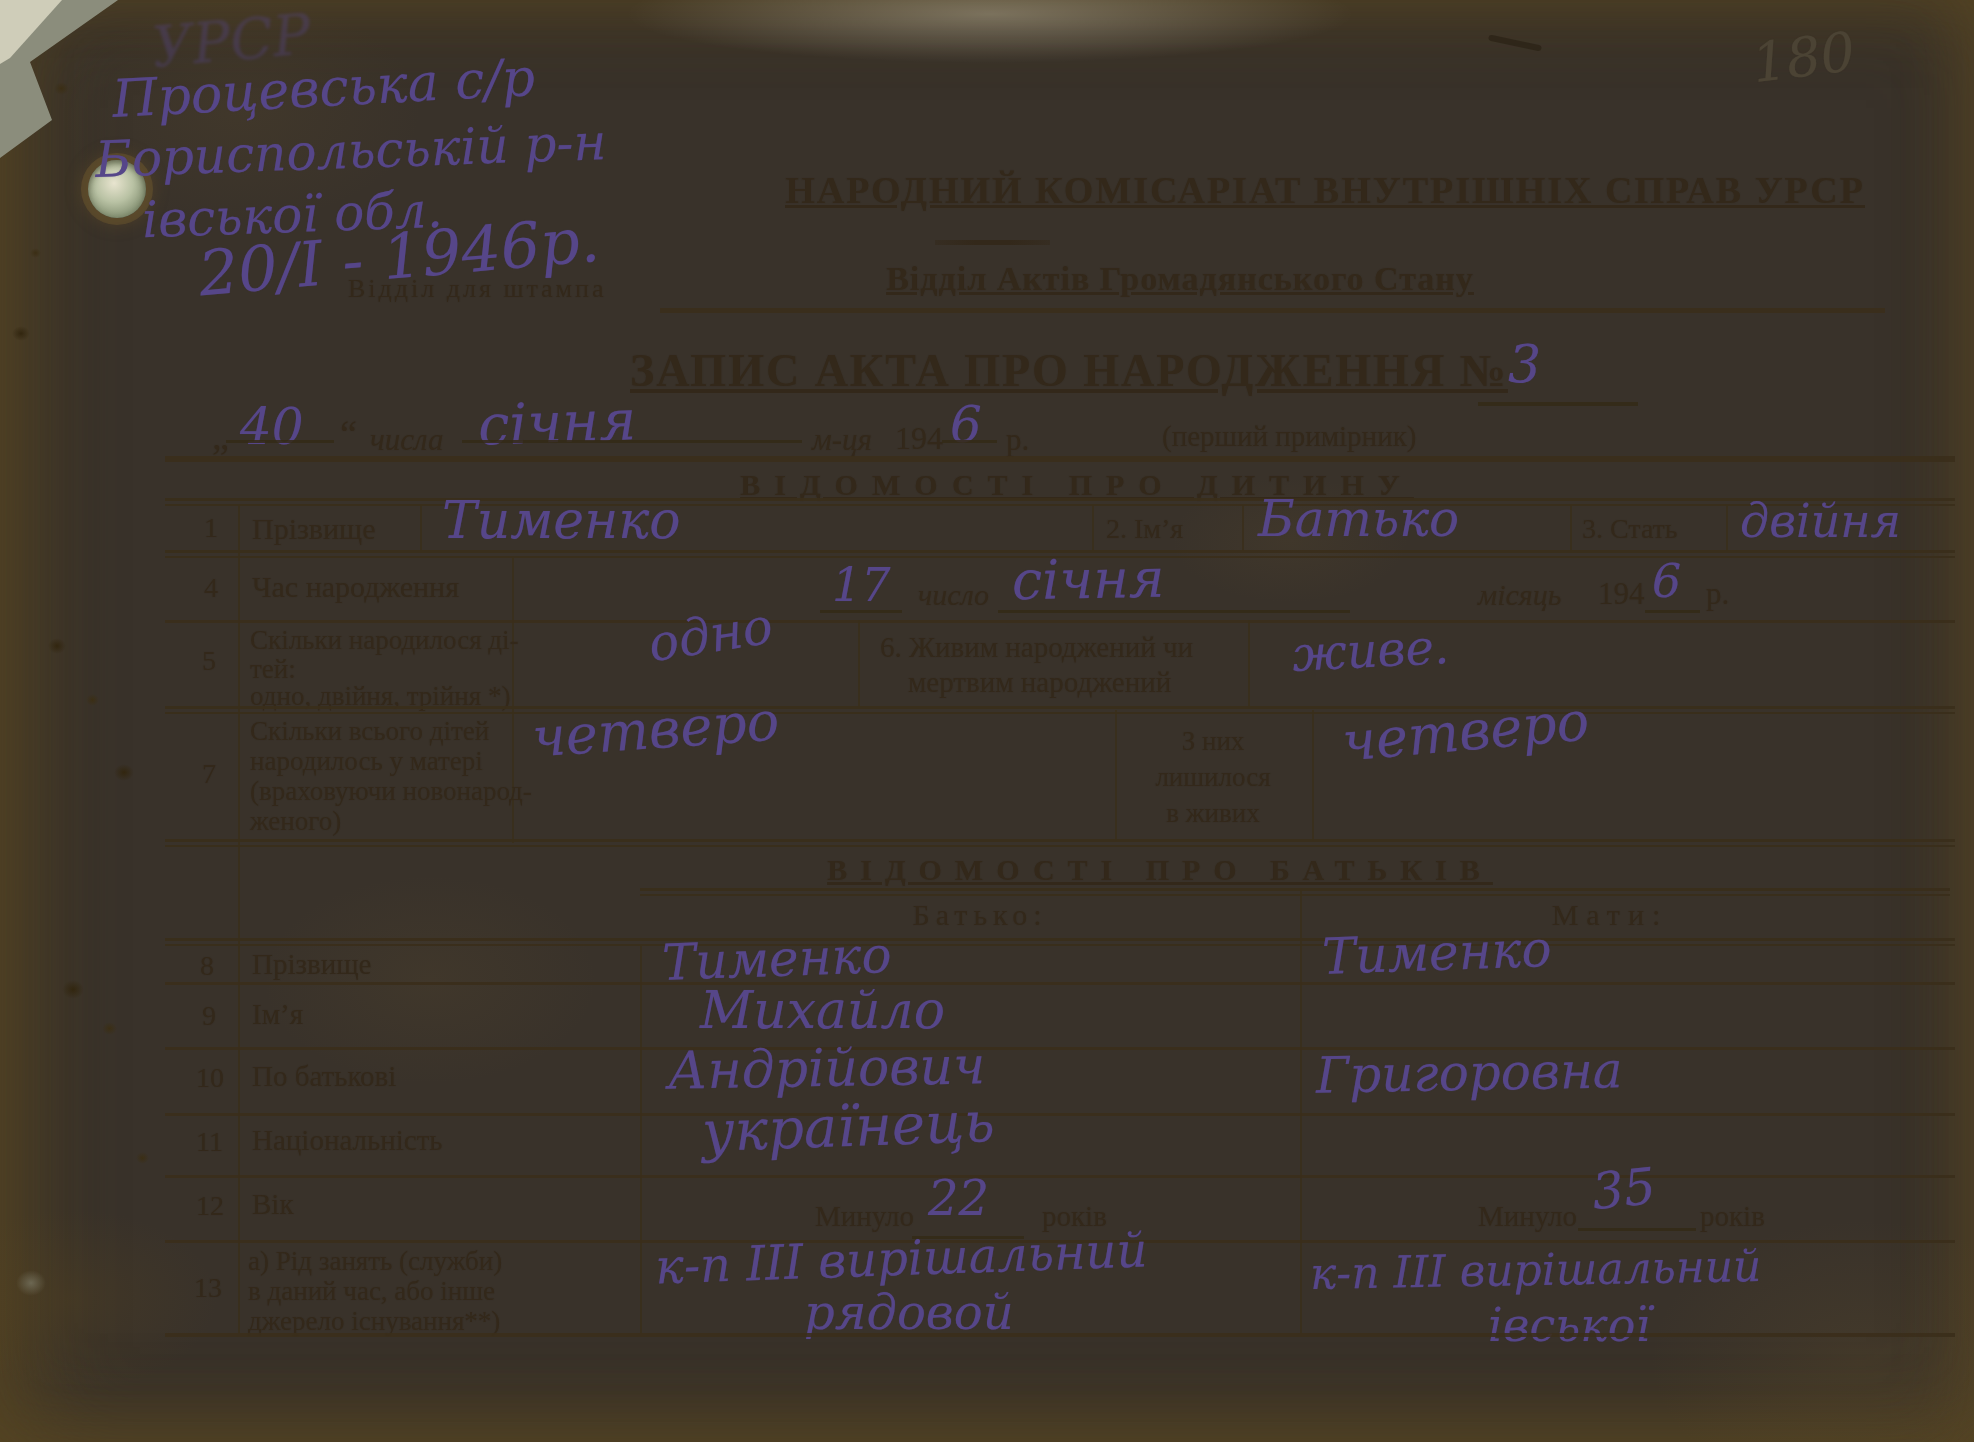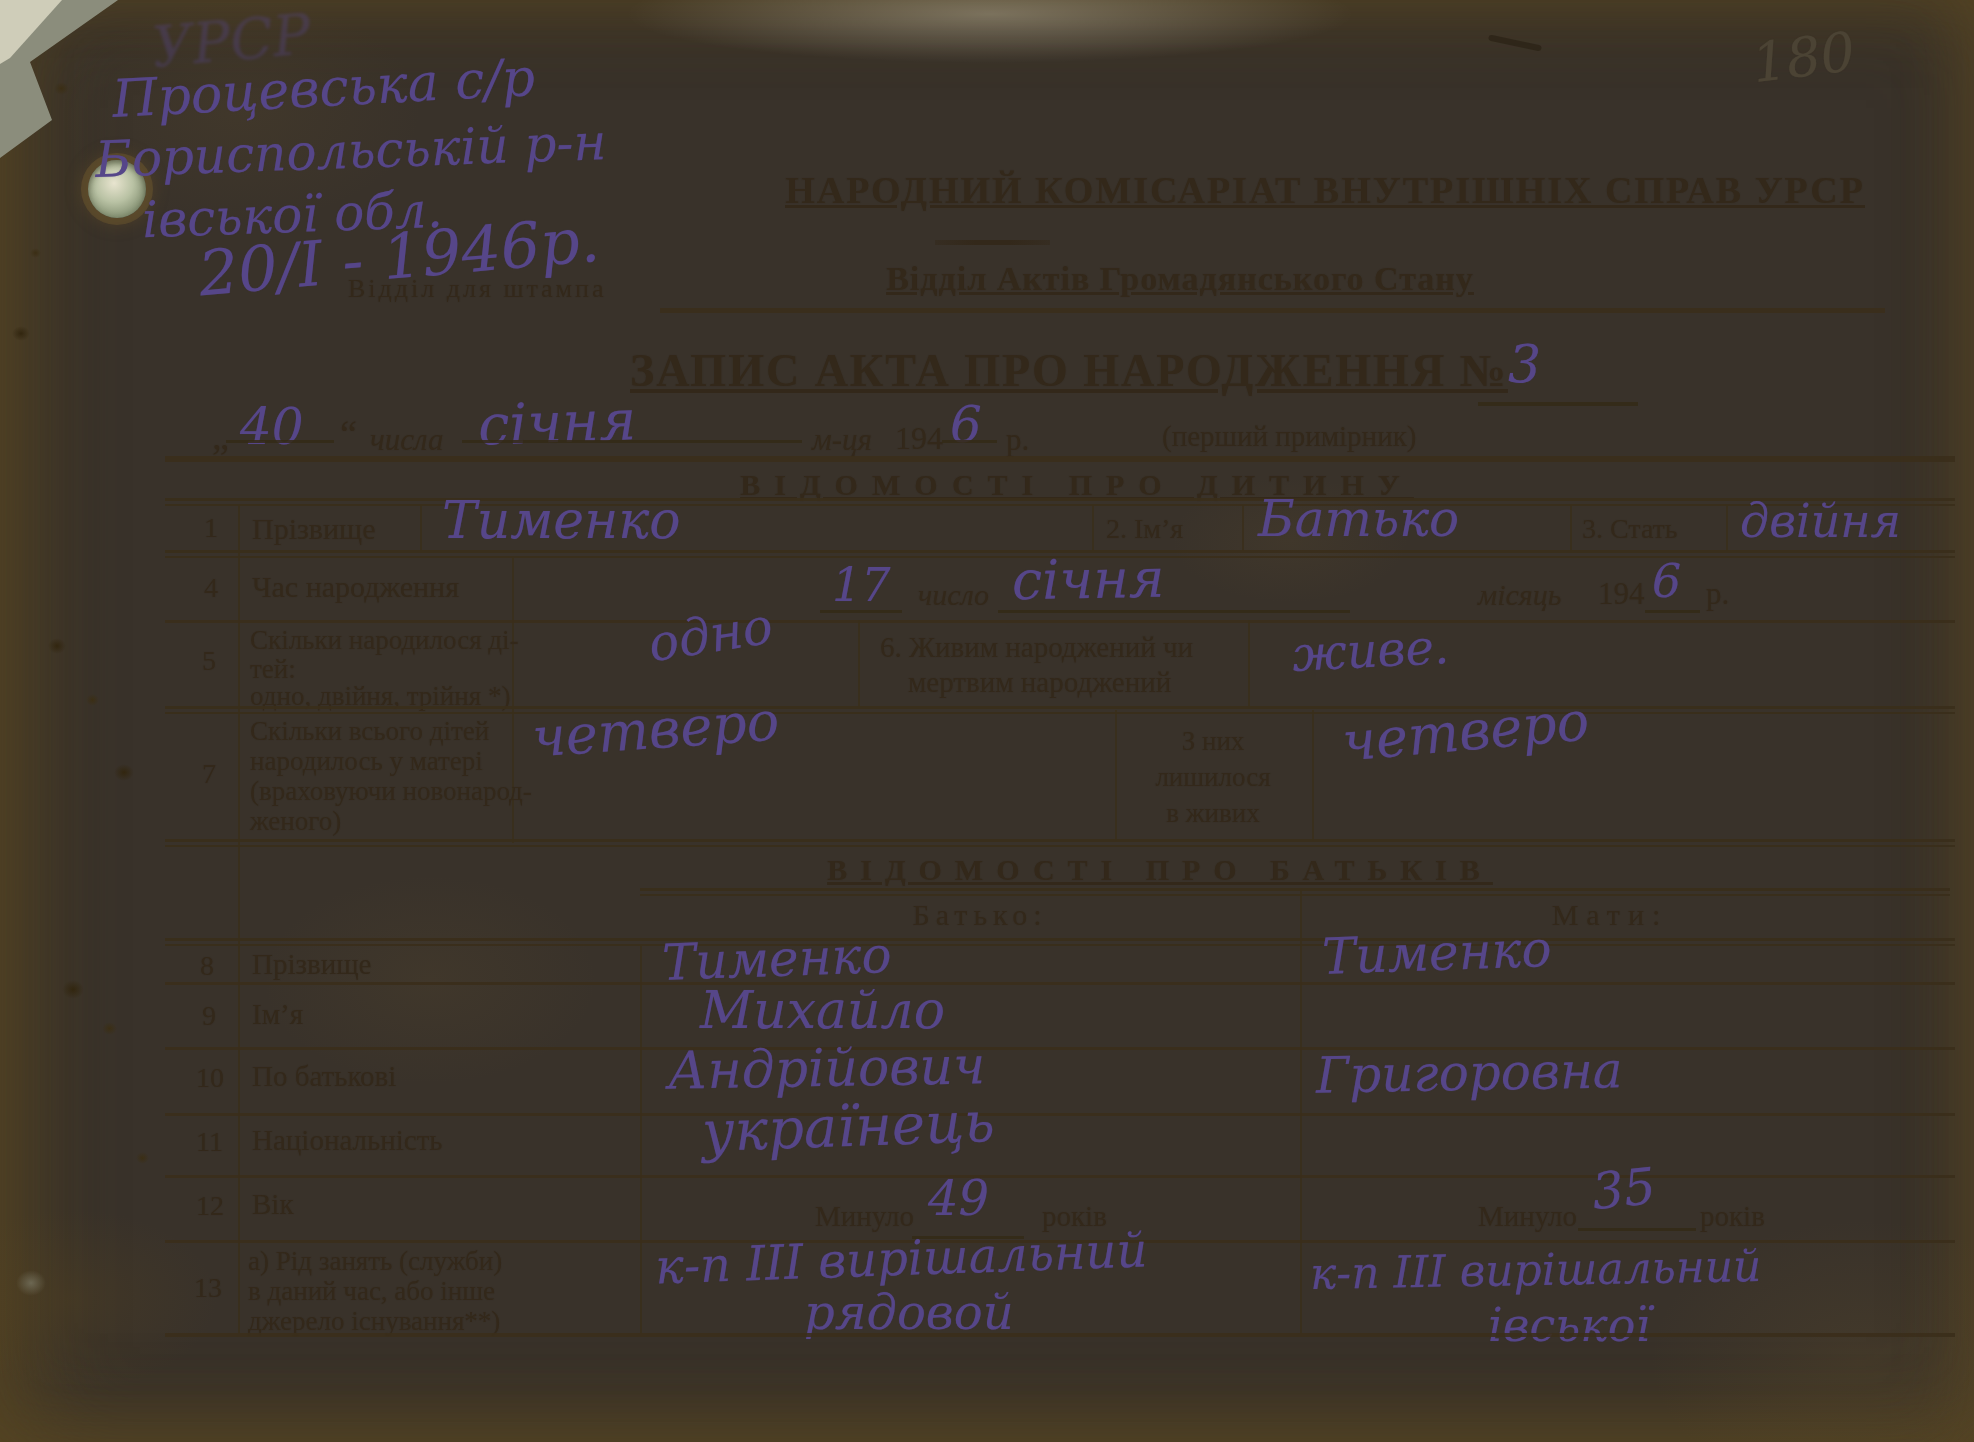--- a/index.html
+++ b/index.html
@@ -178,21 +178,21 @@
   <div class="hl" style="left:165px;top:1113px;width:1790px;"></div>
 
   <div class="print" style="left:196px;top:1126px;font-size:28px;">11</div>
   <div class="print" style="left:252px;top:1124px;font-size:29px;">Національність</div>
   <div class="hw" style="left:702px;top:1094px;font-size:56px;transform:rotate(-2deg);">українець</div>
   <div class="hl" style="left:165px;top:1175px;width:1790px;"></div>
 
   <div class="print" style="left:196px;top:1190px;font-size:28px;">12</div>
   <div class="print" style="left:252px;top:1188px;font-size:29px;">Вік</div>
   <div class="print" style="left:815px;top:1200px;font-size:29px;">Минуло</div>
-  <div class="hw" style="left:928px;top:1170px;font-size:48px;">49</div>
+  <div class="hw" style="left:928px;top:1170px;font-size:48px;">22</div>
   <div class="uline" style="left:912px;top:1236px;width:112px;"></div>
   <div class="print" style="left:1042px;top:1200px;font-size:29px;">років</div>
   <div class="print" style="left:1478px;top:1200px;font-size:29px;">Минуло</div>
   <div class="hw" style="left:1592px;top:1160px;font-size:50px;transform:rotate(-6deg);">35</div>
   <div class="uline" style="left:1578px;top:1228px;width:118px;"></div>
   <div class="print" style="left:1700px;top:1200px;font-size:29px;">років</div>
   <div class="hl" style="left:165px;top:1240px;width:1790px;"></div>
 
   <div class="print" style="left:194px;top:1272px;font-size:28px;">13</div>
   <div class="print" style="left:248px;top:1246px;font-size:27px;">а) Рід занять (служби)</div>

